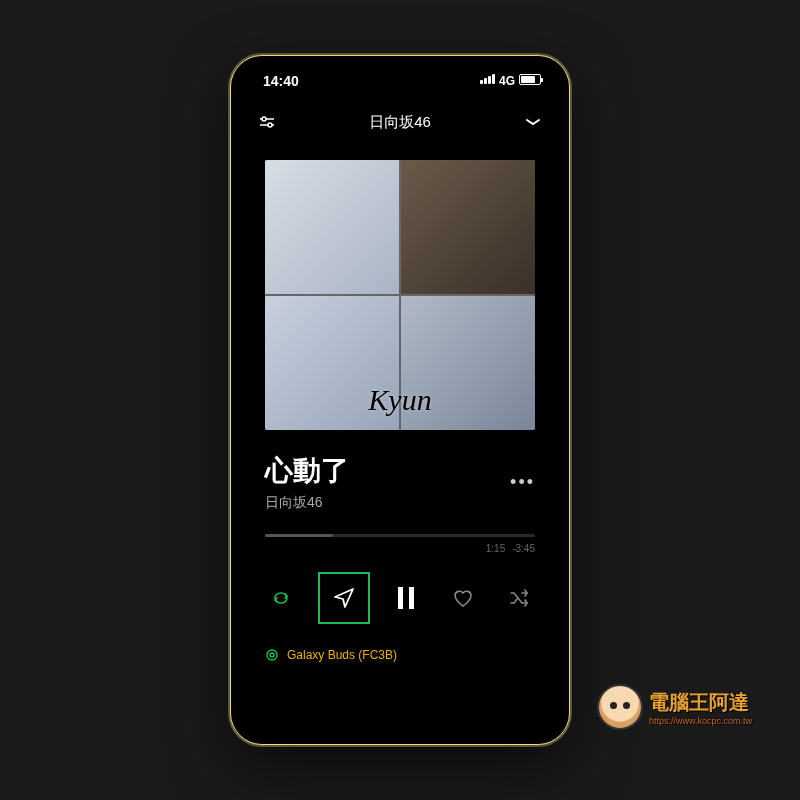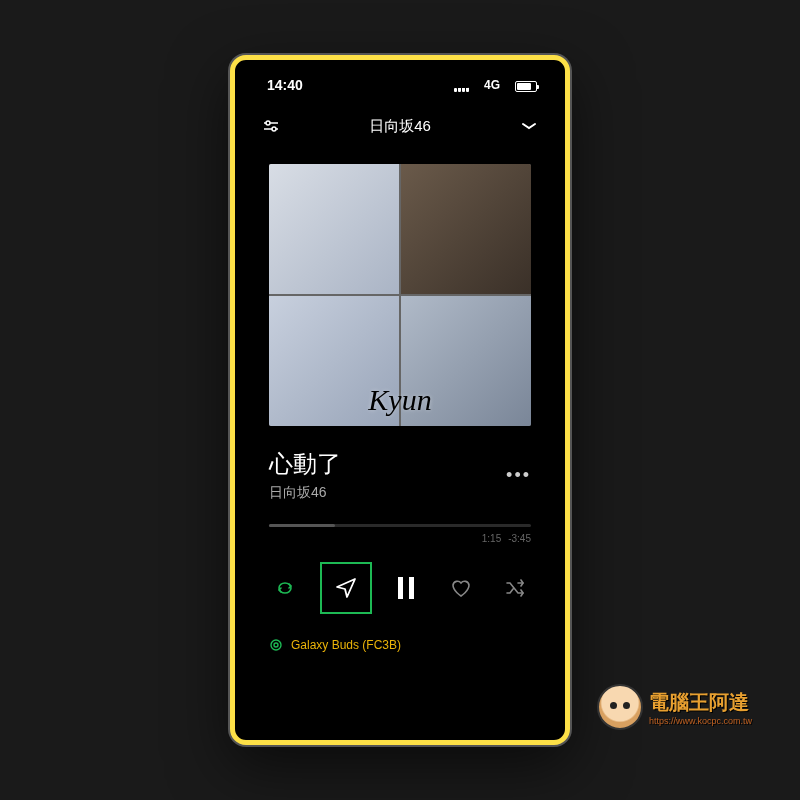--- a/index.html
+++ b/index.html
@@ -6,22 +6,22 @@
   body {
     width: 800px; height: 800px;
     background: #1a1a1a;
     display: flex; align-items: center; justify-content: center;
     font-family: -apple-system, "Helvetica Neue", Arial, sans-serif;
     position: relative;
   }
   .phone {
     width: 340px; height: 690px;
     background: #000;
-    border-radius: 16px;
-    border: 5px solid #fde047;
+    border-radius: 32px;
+    border: 1px solid #fde047;
     box-shadow: 0 0 0 2px #555, 0 20px 60px rgba(0,0,0,.6);
     position: relative;
     overflow: hidden;
   }
   .notch {
     position: absolute; top: 0; left: 50%; transform: translateX(-50%);
     width: 170px; height: 28px; background: #000;
     border-bottom-left-radius: 18px; border-bottom-right-radius: 18px;
     z-index: 10;
   }
@@ -30,21 +30,21 @@
     background: #000;
     border-radius: 44px;
     overflow: hidden;
     display: flex; flex-direction: column;
     color: #fff;
   }
   .status-bar {
     height: 42px; display: flex; justify-content: space-between; align-items: center;
     padding: 0 24px 0 28px; font-size: 14px; font-weight: 600;
   }
-  .status-right { display: flex; align-items: flex-end; gap: 15px; font-size: 12px; }
+  .status-right { display: flex; align-items: flex-start; gap: 4px; font-size: 12px; }
   .signal { display: flex; gap: 1px; align-items: flex-end; }
   .signal span { width: 3px; background: #fff; border-radius: 1px; }
   .signal span:nth-child(1){height:4px} .signal span:nth-child(2){height:6px}
   .signal span:nth-child(3){height:8px} .signal span:nth-child(4){height:10px}
   .battery { width: 22px; height: 11px; border: 1px solid #fff; border-radius: 2px; position: relative; }
   .battery::after { content:''; position:absolute; right:-3px; top:3px; width:2px; height:4px; background:#fff; border-radius:0 1px 1px 0;}
   .battery-fill { position:absolute; left:1px; top:1px; bottom:1px; width:70%; background:#fff; border-radius:1px;}
 
   .nav-bar {
     height: 40px; display: flex; align-items: center; justify-content: space-between;
@@ -67,21 +67,21 @@
   .album-art .q:nth-child(3){ background: linear-gradient(135deg,#c8d0de,#98a4b8);}
   .album-art .q:nth-child(4){ background: linear-gradient(135deg,#b0bac8,#7a8698);}
   .album-logo {
     position:absolute; top:50%; left:50%; transform:translate(-50%,-50%);
     color:#000000; font-family: cursive; font-size:30px; font-style:italic;
     text-shadow: 0 0 4px rgba(255,255,255,.4); pointer-events:none;
   }
 
   .track-info { margin: 22px 30px 0 30px; display:flex; justify-content:space-between; align-items:center; }
   .track-text { display:flex; flex-direction:column; gap:4px; }
-  .track-title { font-size: 24px; font-weight: 400; }
+  .track-title { font-size: 28px; font-weight: 700; }
   .track-artist { font-size: 14px; color: #aaa; }
   .more { font-size: 18px; letter-spacing: 2px; cursor:pointer; color:#ccc; }
 
   .progress { margin: 22px 30px 0 30px; }
   .bar { height: 3px; background: #2a2a2a; border-radius: 2px; position: relative; }
   .bar-fill { position:absolute; left:0; top:0; bottom:0; width:25%; background:#555; border-radius:2px; }
   .times { display:flex; justify-content:flex-end; font-size:10px; color:#666; margin-top:6px;gap:7px; }
 
   .controls { margin: 18px 26px 0 26px; display:flex; align-items:center; justify-content:space-between; }
   .ctrl { width:40px; height:40px; display:flex; align-items:center; justify-content:center; cursor:pointer; }

